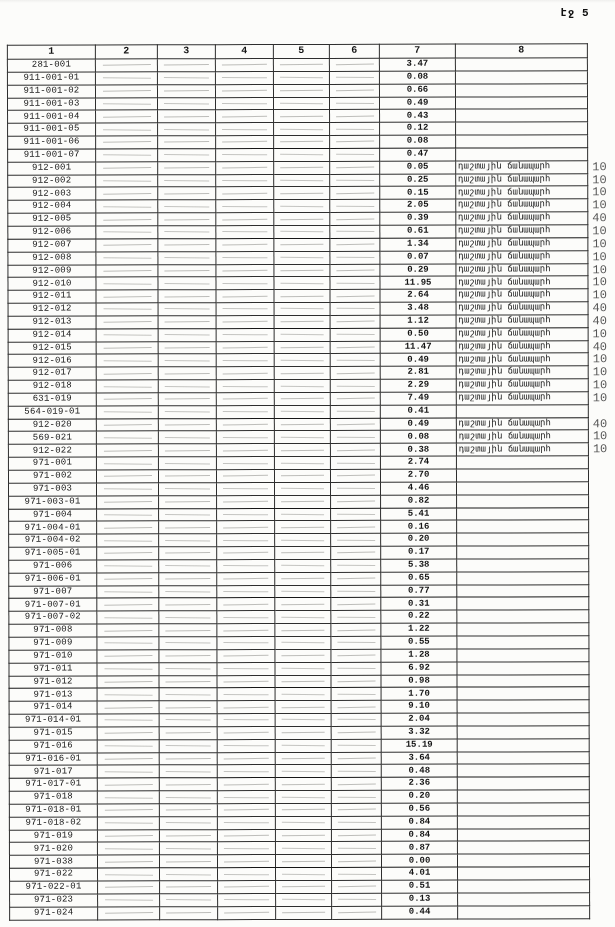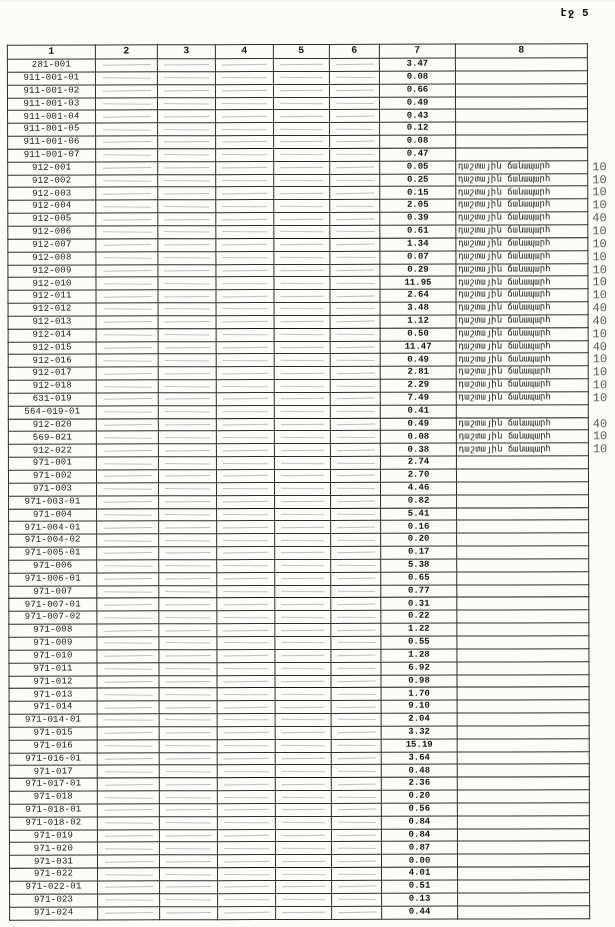--- a/index.html
+++ b/index.html
@@ -1352,21 +1352,21 @@
             <td class="empty">
               <span class="dash"></span>
             </td>
             <td class="empty">
               <span class="dash"></span>
             </td>
             <td class="val">0.87</td>
             <td class="note"></td>
           </tr>
           <tr>
-            <td class="code">971-031</td>
+            <td class="code">971-038</td>
             <td class="empty">
               <span class="dash"></span>
             </td>
             <td class="empty">
               <span class="dash"></span>
             </td>
             <td class="empty">
               <span class="dash"></span>
             </td>
             <td class="empty">

